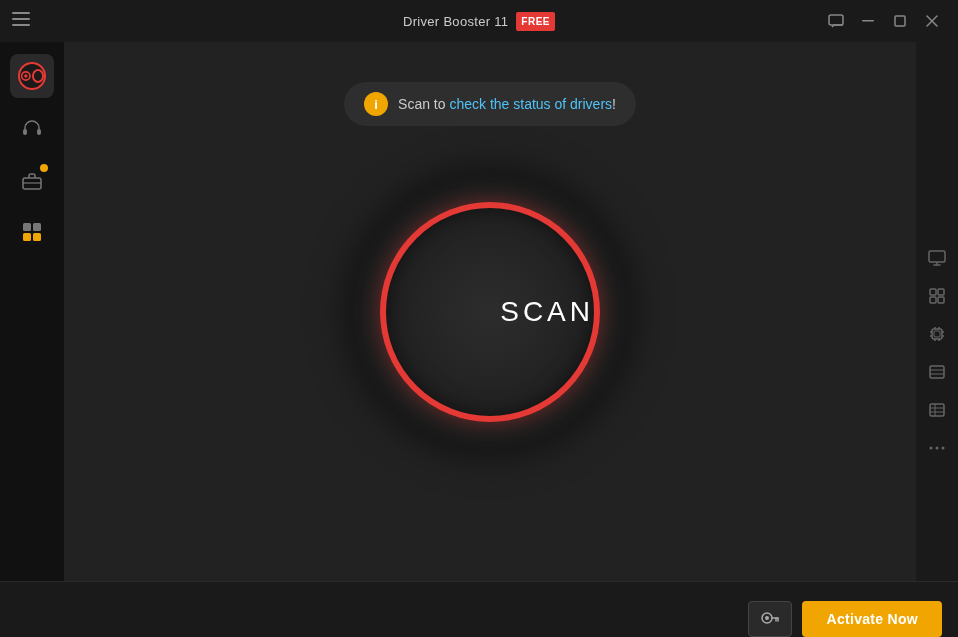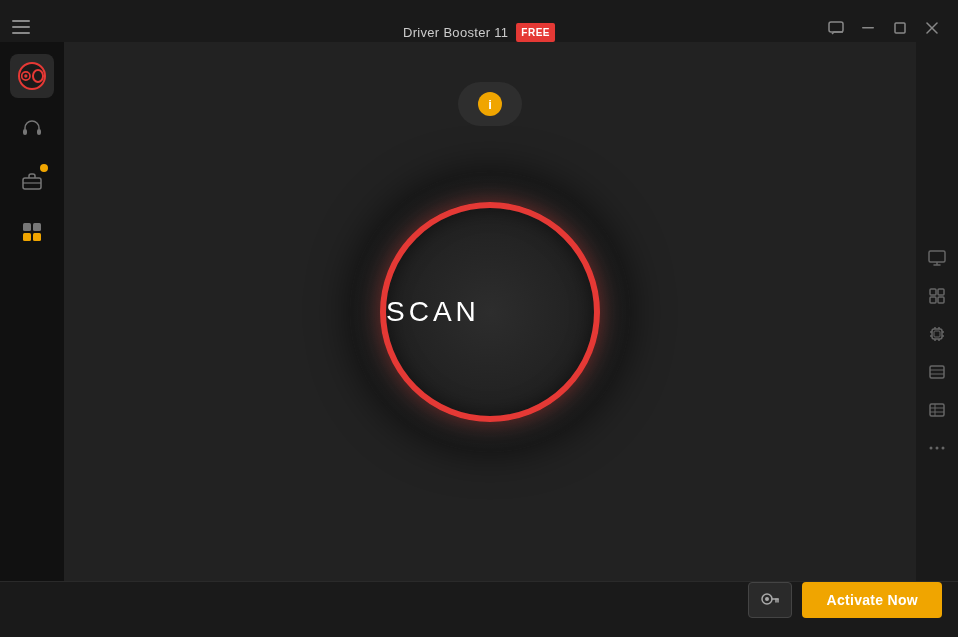--- a/index.html
+++ b/index.html
@@ -12,21 +12,21 @@
       overflow: hidden;
       display: flex;
       flex-direction: column;
     }
 
     
     .title-bar {
       height: 42px;
       background: #1a1a1a;
       display: flex;
-      align-items: flex-end;
+      align-items: center;
       justify-content: space-between;
       padding: 0 12px 0 8px;
       flex-shrink: 0;
     }
 
     .title-bar-left {
       display: flex;
       align-items: center;
       gap: 8px;
     }
@@ -237,21 +237,21 @@
       box-shadow: 0 0 40px rgba(0,0,0,0.6), inset 0 0 30px rgba(0,0,0,0.4);
     }
 
     .scan-ring {
       width: 220px;
       height: 220px;
       border-radius: 50%;
       border: 6px solid #e53935;
       display: flex;
       align-items: center;
-      justify-content: flex-start;
+      justify-content: flex-end;
       background: radial-gradient(circle, #2d2d2d 0%, #222 60%, #1a1a1a 100%);
       box-shadow: 0 0 20px rgba(229, 57, 53, 0.4), inset 0 0 20px rgba(0,0,0,0.5);
       cursor: pointer;
       position: relative;
     }
 
     .scan-ring::before {
       content: '';
       position: absolute;
       top: -10px; left: -10px; right: -10px; bottom: -10px;
@@ -264,21 +264,21 @@
       font-size: 28px;
       font-weight: 300;
       letter-spacing: 4px;
     }
 
     
     .bottom-bar {
       height: 56px;
       background: #1a1a1a;
       display: flex;
-      align-items: flex-start;
+      align-items: flex-end;
       justify-content: flex-end;
       padding: 0 16px;
       gap: 10px;
       flex-shrink: 0;
       border-top: 1px solid #2a2a2a;
     }
 
     .key-btn {
       width: 44px;
       height: 36px;
@@ -404,20 +404,23 @@
         </svg>
       </div>
     </div>
   </div>
 
   <div class="content">
 
     <div class="info-banner">
       <div class="info-icon">
         <span>i</span>
+      </div>
+      <div class="info-text">
+        <span>Scan to </span><span class="highlight">check the status of drivers</span><span>!</span>
       </div>
     </div>
 
     <div class="scan-container">
       <div class="scan-outer">
         <div class="scan-ring">
           <span class="scan-text">SCAN</span>
         </div>
       </div>
     </div>

